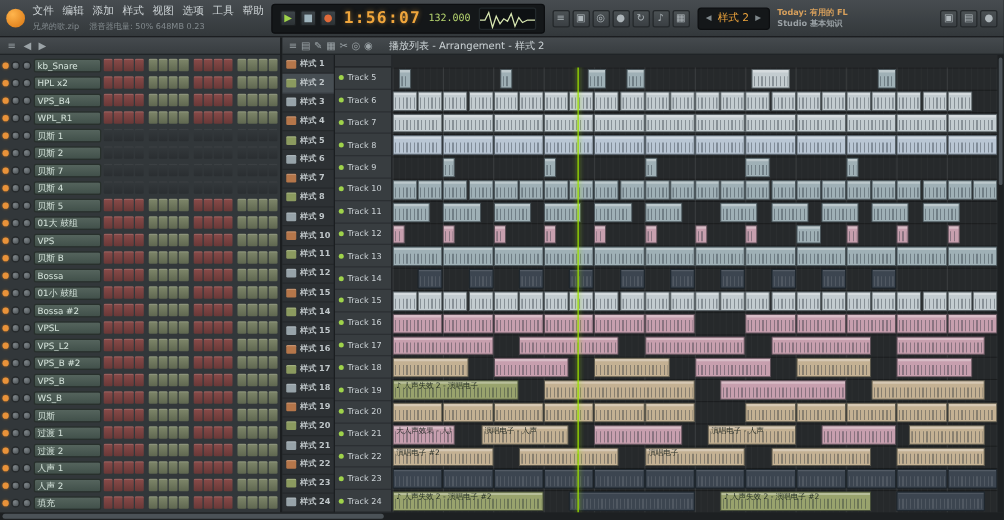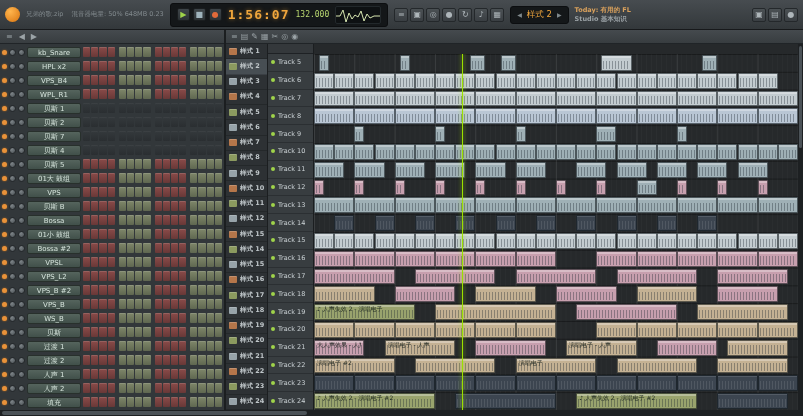--- a/index.html
+++ b/index.html
@@ -41,21 +41,21 @@
 
   
   .content { flex:1; display:flex; min-height:0; }
 
   
   .rack { width:226px; flex:0 0 226px; display:flex; flex-direction:column;
     background:#32373a; border-right:2px solid #1b1e20; }
   .rack-head { height:14px; flex:0 0 14px; background:linear-gradient(#454a4e,#383d40);
     border-bottom:1px solid #202427; display:flex; align-items:center; gap:6px; padding:0 6px;
     font-size:8px; color:#9ba3a7; }
-  .rack-body { flex:1; display:grid; grid-template-rows:repeat(26,1fr); padding:1px 2px;text-align:center; }
+  .rack-body { flex:1; display:grid; grid-template-rows:repeat(26,1fr); padding:1px 2px; }
   .chrow { display:flex; align-items:center; gap:2px; min-height:0; }
   .led { width:5px; height:5px; border-radius:50%; background:#e8923a; box-shadow:0 0 2px #b06a20; flex:0 0 5px; }
   .knob { width:7px; height:7px; border-radius:50%; flex:0 0 7px;
     background:radial-gradient(circle at 35% 30%, #7d8488, #484e52); border:1px solid #24282a; }
   .chname { width:54px; flex:0 0 54px; height:11px; line-height:11px; font-size:7px;
     color:#d6e4dc; background:linear-gradient(#55645d,#41504a); border:1px solid #28302c;
     border-radius:2px; padding:0 2px; overflow:hidden; white-space:nowrap; }
   .steps { flex:1; display:flex; gap:1px; height:10px; }
   .cell { flex:1; border-radius:1px; }
   .cell.gr { margin-right:3px; }
@@ -124,20 +124,30 @@
   .hthumb { position:absolute; top:1px; height:4px; left:2px; width:38%; background:#4b5257; border-radius:2px; }
 </style>
 </head>
 <body>
 
 <div class="win">
 
   <div class="topbar">
     <div class="logo"></div>
     <div class="menucol">
+      <div class="menurow">
+          <span class="mi">文件</span>
+          <span class="mi">编辑</span>
+          <span class="mi">添加</span>
+          <span class="mi">样式</span>
+          <span class="mi">视图</span>
+          <span class="mi">选项</span>
+          <span class="mi">工具</span>
+          <span class="mi">帮助</span>
+        </div>
       <div class="statusrow">
         <span>兄弟的歌.zip</span>
         <span>混音器电量: 50%  648MB  0.23</span>
       </div>
     </div>
     <div class="lcd">
       <div class="tbtns">
           <span class="tb">▶</span>
           <span class="tb">■</span>
           <span class="tb">●</span>
@@ -813,20 +823,21 @@
       <div class="pl-head">
         <div class="pl-icons">
             <span>≡</span>
             <span>▤</span>
             <span>✎</span>
             <span>▦</span>
             <span>✂</span>
             <span>◎</span>
             <span>◉</span>
           </div>
+        <div class="pl-title">播放列表 - Arrangement - 样式 2</div>
       </div>
       <div class="pl-body">
         <div class="picker">
             <div class="pit">
               <span class="pic pic0"></span>
               <span class="plb">样式 1</span>
             </div>
             <div class="pit sel">
               <span class="pic pic1"></span>
               <span class="plb">样式 2</span>

